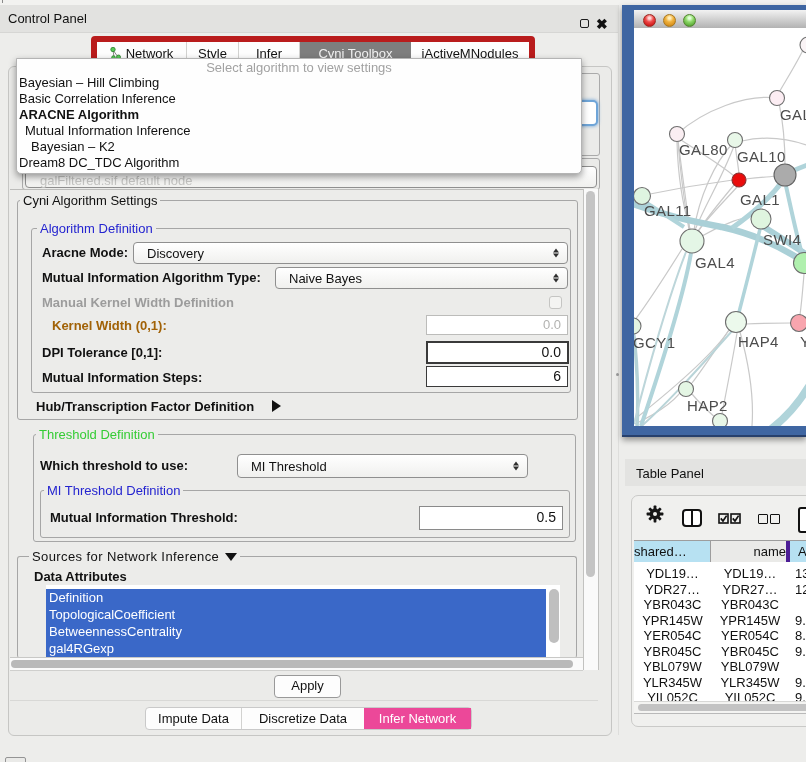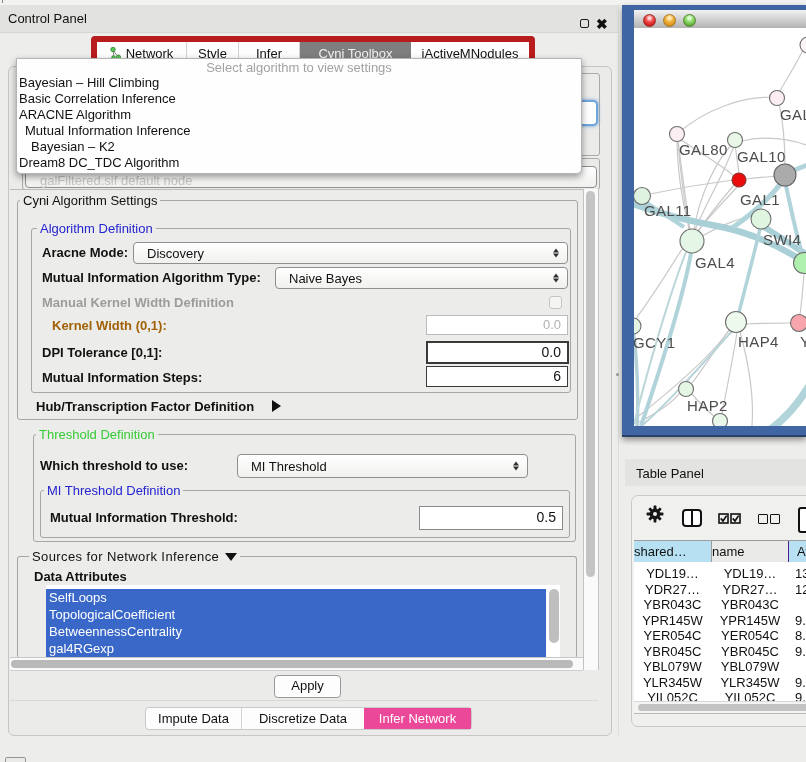--- a/index.html
+++ b/index.html
@@ -119,21 +119,21 @@
 <div class="abs bold" style="left:50px;top:510px">Mutual Information Threshold:</div>
 <div class="tfield" style="left:419px;top:506px;width:136px;height:20px;border:1px solid #8a8a8a;padding:2px 6px 0 0;font-size:14px">0.5</div>
 
 <div class="group" style="left:17px;top:556px;width:558px;height:101px;border-bottom:none"></div>
 <div class="glabel" style="left:29px;top:550px;color:#111;letter-spacing:0.4px">Sources for Network Inference<span style="display:inline-block;vertical-align:middle;margin:0 0 2px 6px;width:0;height:0;border-left:6.5px solid transparent;border-right:6.5px solid transparent;border-top:8px solid #111"></span></div>
 
 <div class="abs bold" style="left:34px;top:569px">Data Attributes</div>
 
 <div class="abs" id="listbox" style="left:46px;top:585px;width:514px;height:72px;background:#fff;overflow:hidden">
   <div class="abs" style="left:0;top:3.5px;width:500px;height:68px;background:#3a68c8;color:#fff">
-    <div style="height:17px;line-height:17px;padding-left:3px">SelfLoops</div>
+    <div style="height:17px;line-height:17px;padding-left:3px">Definition</div>
     <div style="height:17px;line-height:17px;padding-left:3px">TopologicalCoefficient</div>
     <div style="height:17px;line-height:17px;padding-left:3px">BetweennessCentrality</div>
     <div style="height:17px;line-height:17px;padding-left:3px">gal4RGexp</div>
   </div>
   <div class="abs" style="left:503px;top:4px;width:10px;height:54px;background:#bfbfbf;border-radius:5px"></div>
 </div>
 </div>
 
 <div class="abs" style="left:583px;top:189px;width:14px;height:481px;background:#fafafa;border-left:1px solid #c2c2c0;border-right:1px solid #c2c2c0"></div>
 <div class="abs" style="left:585.5px;top:191px;width:9px;height:386px;background:#c4c4c4;border-radius:4.5px"></div>
@@ -145,21 +145,21 @@
 <div class="abs" id="btabs" style="left:145px;top:707px;width:325px;height:21px;background:#fdfdfd;border:1px solid #c9c9c9;border-radius:4px;display:flex">
   <div style="width:95px;border-right:1px solid #d2d2d0;display:flex;align-items:center;justify-content:center">Impute Data</div>
   <div style="width:122px;display:flex;align-items:center;justify-content:center">Discretize Data</div>
   <div style="flex:1;background:#ec4899;color:#fff;display:flex;align-items:center;justify-content:center">Infer Network</div>
 </div>
 
 <div class="abs" id="popup" style="left:16px;top:58px;width:564px;height:114px;background:#fefefe;border:1px solid #b4b4b4;border-radius:0 0 5px 5px;box-shadow:0 3px 7px rgba(0,0,0,.4)">
   <div style="height:16px;line-height:17px;text-align:center;color:#a2a2a2">Select algorithm to view settings</div>
   <div style="height:16px;line-height:16px;padding-left:2px">Bayesian – Hill Climbing</div>
   <div style="height:16px;line-height:16px;padding-left:2px">Basic Correlation Inference</div>
-  <div style="height:16px;line-height:16px;padding-left:2px;font-weight:normal">ARACNE Algorithm</div>
+  <div style="height:16px;line-height:16px;padding-left:2px;font-weight:bold">ARACNE Algorithm</div>
   <div style="height:16px;line-height:16px;padding-left:8px">Mutual Information Inference</div>
   <div style="height:16px;line-height:16px;padding-left:14px">Bayesian – K2</div>
   <div style="height:16px;line-height:16px;padding-left:2px">Dream8 DC_TDC Algorithm</div>
 </div>
 
 <div class="abs" style="left:618px;top:5px;width:1px;height:730px;background:#dededc"></div>
 
 <div class="abs" style="left:616px;top:373px;width:3px;height:3px;background:#9a9a9a;border-radius:50%"></div>
 
 <div class="abs" style="left:5px;top:757px;width:19px;height:10px;border:1.5px solid #949494;border-radius:2px;background:#eaeae8"></div>
@@ -281,21 +281,21 @@
       <path d="M2.8 5.4 L5 8 L8.6 2.6" stroke-width="1.7"></path>
       <path d="M14.8 5.4 L17 8 L20.6 2.6" stroke-width="1.7"></path>
     </g>
   </svg>
   <div class="abs" style="left:126px;top:18px;width:8px;height:8px;border:1.5px solid #111;border-radius:1px"></div>
   <div class="abs" style="left:138px;top:18px;width:8px;height:8px;border:1.5px solid #111;border-radius:1px"></div>
   <div class="abs" style="left:166px;top:11px;width:14px;height:22px;border:2.5px solid #111;border-radius:3px;background:#fff"></div>
 
   <div class="abs" style="left:2px;top:44px;width:179px;height:22px;border-top:1px solid #9d9d9d;border-bottom:1px solid #9d9d9d;display:flex">
     <div style="width:77px;background:#b7e1f2;border-right:1px solid #9d9d9d;line-height:21px">shared…</div>
-    <div style="width:76px;background:#eaeae8;border-right:1px solid #4c1d95;text-align:left;line-height:21px">name</div>
+    <div style="width:76px;background:#eaeae8;border-right:4px solid #4c1d95;text-align:right;line-height:21px">name</div>
     <div style="flex:1;background:#b7e1f2;line-height:21px;padding-left:8px">Av</div>
   </div>
 
   <div class="abs" id="tbody" style="left:2px;top:66px;width:179px;height:139px;background:#fff;overflow:hidden;line-height:15.5px;padding-top:4px">
     <div class="r">
         <span>YDL19…</span>
         <span>YDL19…</span>
         <b>13</b>
       </div>
     <div class="r">

